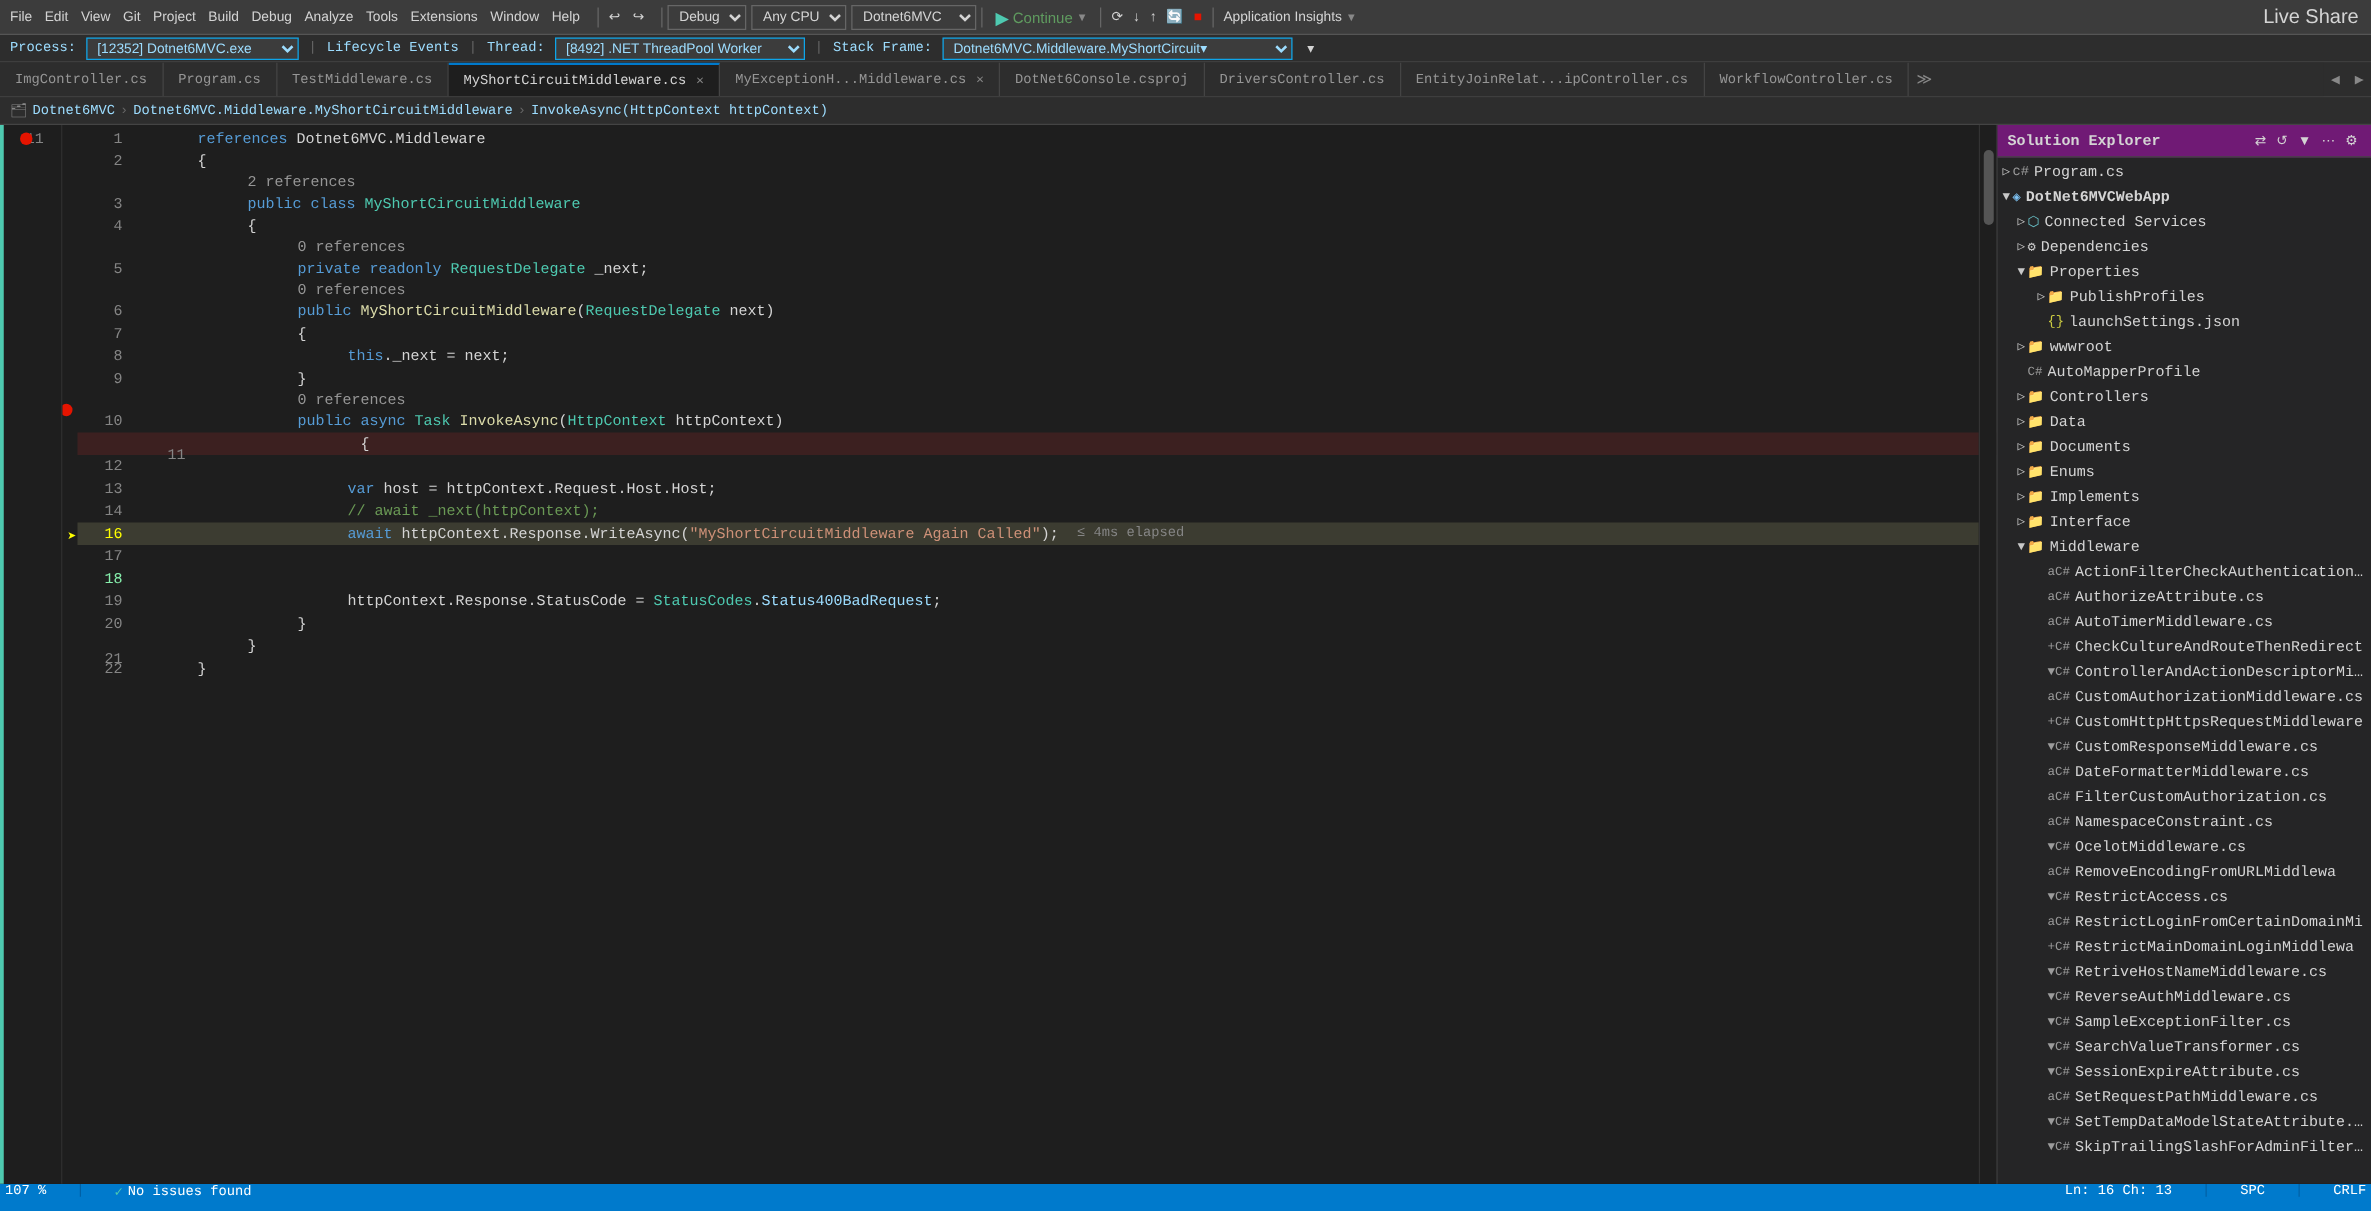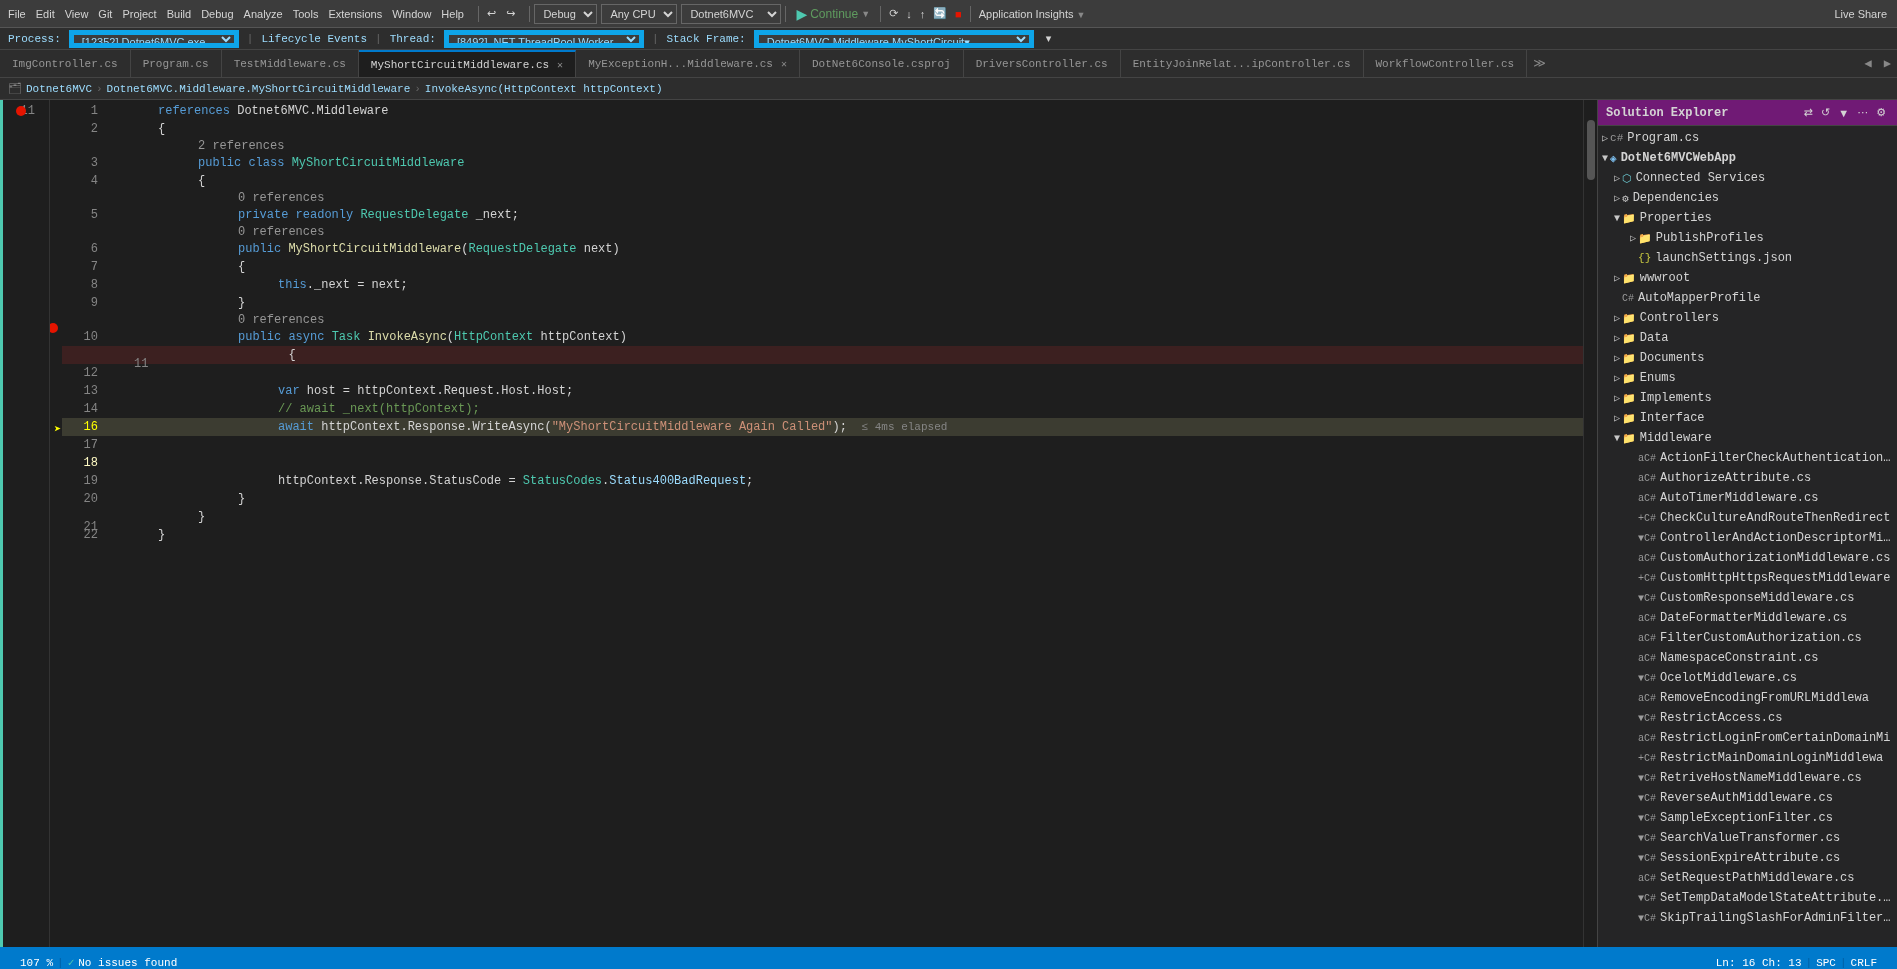--- a/index.html
+++ b/index.html
@@ -47,40 +47,40 @@
       cursor: pointer;
       display: flex;
       align-items: center;
       gap: 3px;
       padding: 2px 6px;
     }
     .live-share-btn {
       background: transparent;
       border: none;
       color: #d4d4d4;
-      font-size: 11px;
+      font-size: 16px;
       cursor: pointer;
       padding: 2px 6px;
     }
 
     
     #process-bar {
       background: #2d2d2d;
       height: 22px;
       display: flex;
       align-items: center;
       padding: 0 8px;
       border-bottom: 1px solid #444;
       font-size: 11px;
       color: #9cdcfe;
       gap: 8px;
     }
     .process-select {
       background: #3c3c3c;
-      border: 5px solid #0ea5e9;
+      border: 1px solid #0ea5e9;
       color: #9cdcfe;
       font-size: 11px;
       padding: 0 4px;
       height: 18px;
     }
     .process-separator { color: #666; }
 
     
     #tab-bar {
       background: #2d2d2d;
@@ -234,25 +234,25 @@
     .icon-cs { color: #9b9b9b; }
     .icon-folder { color: #e8c06e; }
     .se-label { font-size: 12px; color: #d4d4d4; overflow: hidden; text-overflow: ellipsis; }
     .se-label.bold { font-weight: bold; }
 
     
     #status-bar {
       background: #007acc;
       height: 22px;
       display: flex;
-      align-items: flex-end;
-      padding: 0 20px;
+      align-items: flex-start;
+      padding: 0 4px;
       font-size: 11px;
       color: #fff;
-      gap: 4px;
+      gap: 24px;
       position: fixed;
       bottom: 0;
       left: 0;
       right: 0;
     }
 
     .green-bar {
       position: absolute;
       left: 0;
       top: 0;
@@ -504,21 +504,21 @@
         <span style="position:absolute; left:-8px; top:3px; color:#ffff00; font-size:12px; pointer-events:none;">➤</span>
         <span style="margin-right:60px; color:#ffff00; user-select:none; min-width:36px; text-align:right; display:inline-block;">16</span>
         <span style="padding-left:120px;"></span><span class="kw-blue">await </span><span class="kw-white">httpContext.Response.WriteAsync(</span><span class="kw-orange">"MyShortCircuitMiddleware Again Called"</span><span class="kw-white">);</span><span style="color:#858585; font-size:11px; margin-left:8px;"> ≤ 4ms elapsed</span>
       </div>
 
       <div class="code-line">
         <span style="margin-right:60px; color:#858585; user-select:none; min-width:36px; text-align:right; display:inline-block;">17</span>
       </div>
 
       <div class="code-line">
-        <span style="margin-right:60px; color:#fef9c3; user-select:none; min-width:36px; text-align:right; display:inline-block;">18</span>
+        <span style="margin-right:60px; color:#86efac; user-select:none; min-width:36px; text-align:right; display:inline-block;">18</span>
       </div>
 
       <div class="code-line">
         <span style="margin-right:60px; color:#858585; user-select:none; min-width:36px; text-align:right; display:inline-block;">19</span>
         <span style="padding-left:120px;"></span><span class="kw-white">httpContext.Response.StatusCode = </span><span class="kw-green">StatusCodes</span><span class="kw-white">.</span><span class="kw-cyan">Status400BadRequest</span><span class="kw-white">;</span>
       </div>
 
       <div class="code-line">
         <span style="margin-right:60px; color:#858585; user-select:none; min-width:36px; text-align:right; display:inline-block;">20</span>
         <span style="padding-left:80px;"></span><span class="kw-white">}</span>

